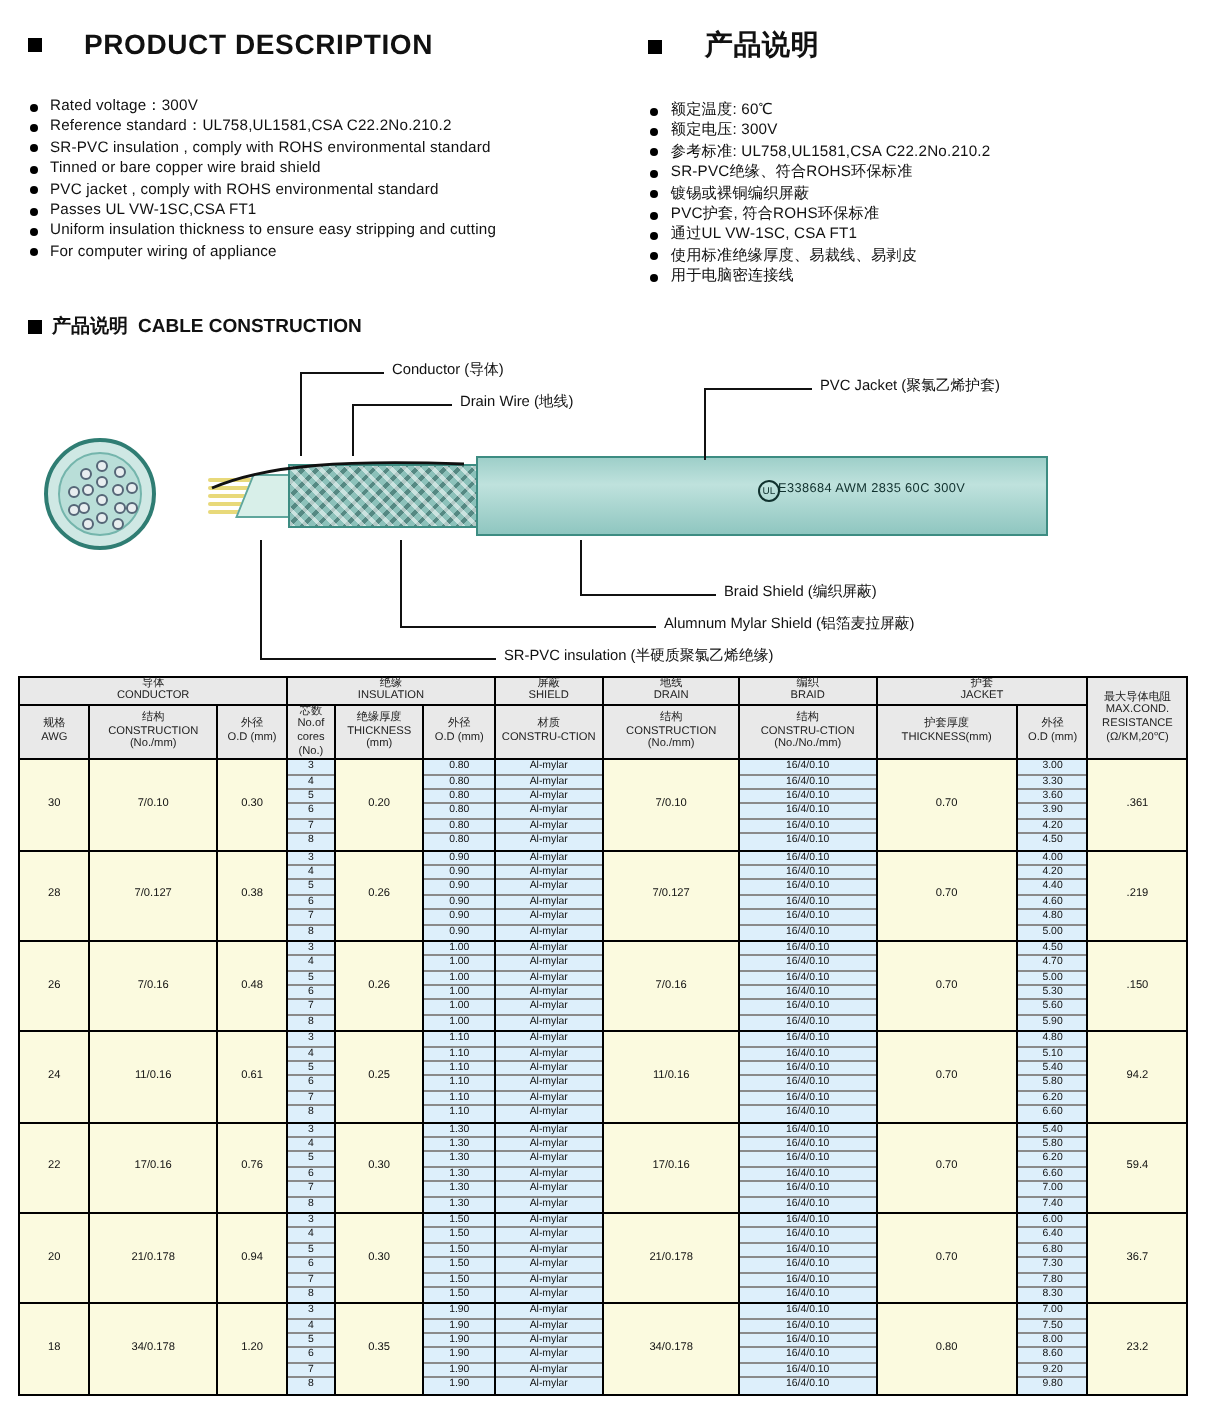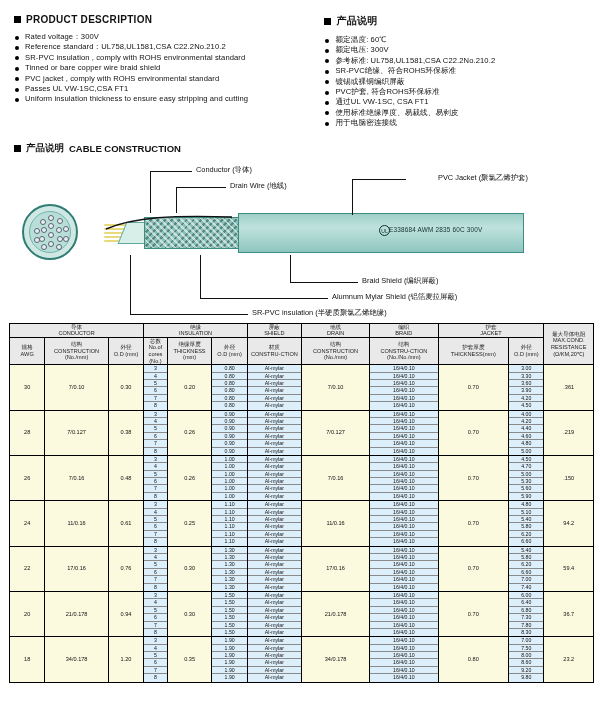--- a/index.html
+++ b/index.html
@@ -12,22 +12,22 @@
     position:relative;
     overflow:hidden;
   }
   .page { position:relative; width:603px; height:714px; }
 
   
   .desc-wrap { display:flex; padding:14px 10px 0 14px; gap:12px; }
   .col-left { width:300px; }
   .col-right { width:270px; }
   .sec-title {
-    font-size:10px; font-weight:bold; letter-spacing:.3px;
-    margin:0 0 7px 0; display:flex; align-items:center; gap:5px;
+    font-size:14px; font-weight:bold; letter-spacing:.3px;
+    margin:0 0 18px 0; display:flex; align-items:center; gap:21px;
   }
   .sq { width:7px; height:7px; background:#000; display:inline-block; }
   ul.bullets { list-style:none; margin:0; padding:0; }
   ul.bullets li {
     font-size:7.6px; line-height:10.4px; padding-left:11px;
     position:relative; white-space:nowrap; letter-spacing:.1px;
   }
   ul.bullets li:before {
     content:""; position:absolute; left:1px; top:3.6px;
     width:4px; height:4px; background:#000; border-radius:50%;
@@ -128,20 +128,21 @@
         <span>PRODUCT DESCRIPTION</span>
       </div>
       <ul class="bullets">
         <li>Rated voltage：300V</li>
         <li>Reference standard：UL758,UL1581,CSA C22.2No.210.2</li>
         <li>SR-PVC insulation , comply with ROHS environmental standard</li>
         <li>Tinned or bare copper wire braid shield</li>
         <li>PVC jacket , comply with ROHS environmental standard</li>
         <li>Passes UL VW-1SC,CSA FT1</li>
         <li>Uniform insulation thickness to ensure easy stripping and cutting</li>
+        <li>For computer wiring of appliance</li>
       </ul>
     </div>
     <div class="col-right">
       <div class="sec-title">
         <span class="sq"></span>
         <span>产品说明</span>
       </div>
       <ul class="bullets cn">
         <li>额定温度: 60℃</li>
         <li>额定电压: 300V</li>
@@ -215,21 +216,21 @@
     <div class="ldr" style="left:352px;top:20px;width:54px;height:1px;"></div>
     <div class="ldr" style="left:290px;top:96px;width:1px;height:28px;"></div>
     <div class="ldr" style="left:290px;top:123px;width:68px;height:1px;"></div>
     <div class="ldr" style="left:200px;top:96px;width:1px;height:44px;"></div>
     <div class="ldr" style="left:200px;top:139px;width:128px;height:1px;"></div>
     <div class="ldr" style="left:130px;top:96px;width:1px;height:60px;"></div>
     <div class="ldr" style="left:130px;top:155px;width:118px;height:1px;"></div>
 
     <span class="lbl" style="left:196px;top:6px;">Conductor (导体)</span>
     <span class="lbl" style="left:230px;top:22px;">Drain Wire (地线)</span>
-    <span class="lbl" style="left:410px;top:14px;margin-left:28px;">PVC Jacket (聚氯乙烯护套)</span>
+    <span class="lbl" style="left:410px;top:14px;">PVC Jacket (聚氯乙烯护套)</span>
     <span class="lbl" style="left:362px;top:117px;">Braid Shield (编织屏蔽)</span>
     <span class="lbl" style="left:332px;top:133px;">Alumnum Mylar Shield (铝箔麦拉屏蔽)</span>
     <span class="lbl" style="left:252px;top:149px;">SR-PVC insulation (半硬质聚氯乙烯绝缘)</span>
   </div>
 
   <table class="spec">
     <colgroup>
       <col style="width:30px">
         <col style="width:54px">
         <col style="width:30px">

